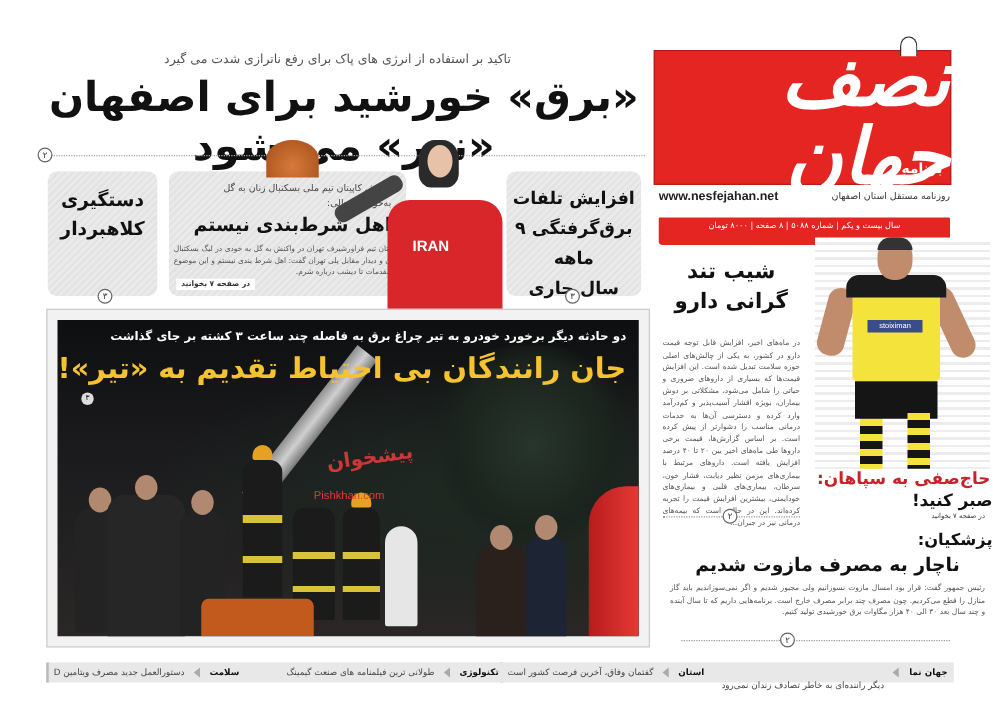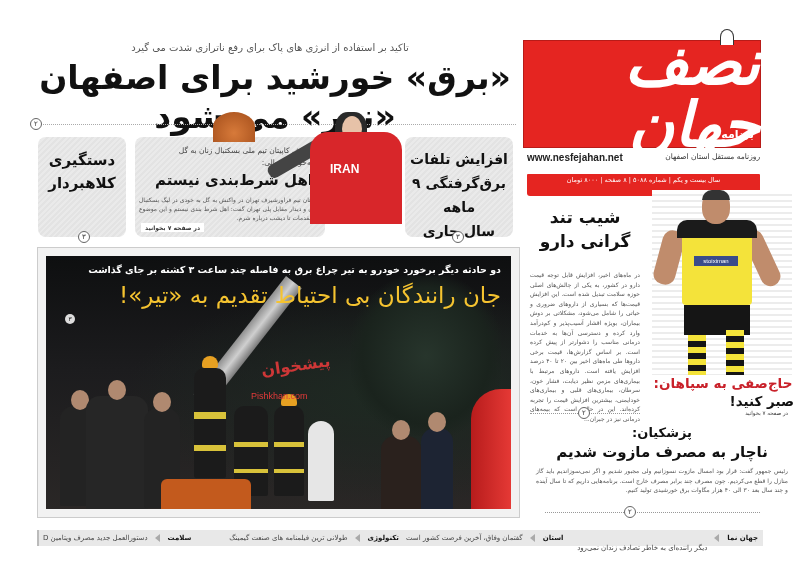--- a/index.html
+++ b/index.html
@@ -40,32 +40,32 @@
     .box-mid-more { position: absolute; bottom: 5px; left: 6px; background: #fff; font-size: 6px; padding: 1px 4px; color: #333; font-weight: bold; }
 
     .box-right { left: 405px; top: 137px; width: 108px; height: 100px; }
     .box-right-title { position: absolute; top: 10px; left: 0; right: 0; text-align: center; font-size: 14px; font-weight: bold; line-height: 24px; color: #111; }
 
     
     .player-photo { left: 305px; top: 112px; width: 95px; height: 128px; }
     .ball { position: absolute; left: -92px; top: 0; width: 42px; height: 30px; background: radial-gradient(circle at 50% 70%, #d77a3a, #a34d1a); border-radius: 50% 50% 0 0; }
     .player-head { position: absolute; left: 30px; top: 0; width: 32px; height: 38px; background: #2a2a2a; border-radius: 40% 40% 30% 30%; }
     .player-face { position: absolute; left: 37px; top: 4px; width: 20px; height: 26px; background: #e7c2a8; border-radius: 50%; }
-    .player-jersey { position: absolute; left: 5px; top: 20px; width: 92px; height: 92px; background: #d8262a; border-radius: 18px 18px 0 0; padding-left: 44px; }
+    .player-jersey { position: absolute; left: 5px; top: 48px; width: 92px; height: 92px; background: #d8262a; border-radius: 18px 18px 0 0; padding-left: 44px; }
     .player-jersey-txt { position: absolute; left: 20px; top: 30px; color: #fff; font-weight: bold; font-size: 12px; direction: ltr; font-family: "Liberation Sans", sans-serif; }
     .player-arm { position: absolute; left: -40px; top: 40px; width: 60px; height: 14px; background: #444; transform: rotate(-30deg); border-radius: 6px; }
 
     
     .photo-frame { left: 37px; top: 247px; width: 483px; height: 271px; border: 1px solid #ccc; background: #f2f2f2; padding: 8px; }
     .photo-area { position: absolute; left: 8px; top: 8px; right: 8px; bottom: 8px; overflow: hidden;
       background:
         radial-gradient(ellipse at 75% 55%, #1e2a22 0%, transparent 55%),
         linear-gradient(180deg, #0e0f10 0%, #1c1c1e 45%, #2a2726 100%); }
     .photo-kicker { position: absolute; top: 8px; right: 10px; font-size: 9.5px; font-weight: bold; color: #fff; }
-    .photo-title { position: absolute; top: 26px; right: 10px; font-size: 23px; font-weight: normal; color: #f5c330; letter-spacing: -0.5px; }
+    .photo-title { position: absolute; top: 26px; right: 10px; font-size: 23px; font-weight: bold; color: #f5c330; letter-spacing: -0.5px; }
     .photo-pageref { position: absolute; top: 58px; right: 436px; width: 10px; height: 10px; border-radius: 50%; background: #ddd; font-size: 6px; line-height: 10px; text-align: center; color: #000; }
     .pole { position: absolute; left: 240px; top: 20px; width: 20px; height: 150px; background: linear-gradient(90deg,#8f8f8f,#cfcfcf,#7a7a7a); transform: rotate(38deg); transform-origin: top left; }
     .tree { position: absolute; right: 10px; top: 20px; width: 150px; height: 160px; background: radial-gradient(ellipse, #27352c 0%, #1a231d 60%, transparent 75%); }
     .person { position: absolute; background: #232323; border-radius: 14px 14px 2px 2px; }
     .person .head { position: absolute; left: 50%; top: -16px; width: 18px; height: 20px; margin-left: -9px; border-radius: 50%; background: #b08970; }
     .firefighter { position: absolute; background: #1b1b1b; border-radius: 10px 10px 2px 2px;
       background-image: linear-gradient(180deg, transparent 40%, #d8c23a 40%, #d8c23a 46%, transparent 46%, transparent 70%, #d8c23a 70%, #d8c23a 75%, transparent 75%); }
     .helmet { position: absolute; left: 50%; top: -12px; width: 16px; height: 12px; margin-left: -8px; border-radius: 8px 8px 2px 2px; background: #e6a022; }
     .ambulance { position: absolute; right: 0; bottom: 0; width: 40px; height: 120px; background: linear-gradient(90deg, #b71c1c, #e53935); border-radius: 30px 0 0 0; }
     .equipment { position: absolute; left: 115px; bottom: 0; width: 90px; height: 30px; background: #c35a1d; border-radius: 6px 6px 0 0; }
@@ -88,21 +88,21 @@
     .fb-sock-l { position: absolute; left: 36px; top: 145px; width: 18px; height: 40px; background: repeating-linear-gradient(180deg, #f4e33a 0 6px, #151515 6px 12px); }
     .fb-sock-r { position: absolute; left: 74px; top: 140px; width: 18px; height: 45px; background: repeating-linear-gradient(180deg, #f4e33a 0 6px, #151515 6px 12px); }
     .fb-arm-l { position: absolute; left: 6px; top: 40px; width: 22px; height: 55px; background: #c08c6c; border-radius: 10px; transform: rotate(15deg); }
     .fb-arm-r { position: absolute; left: 100px; top: 38px; width: 20px; height: 60px; background: #c08c6c; border-radius: 10px; transform: rotate(-25deg); }
 
     .sepahan-title { left: 652px; top: 375px; width: 142px; text-align: center; font-size: 13.5px; font-weight: bold; color: #c9212a; }
     .sepahan-sub { left: 652px; top: 393px; width: 142px; text-align: right; font-size: 13.5px; font-weight: bold; color: #111; }
     .sepahan-more { left: 652px; top: 410px; width: 142px; text-align: right; font-size: 5.5px; color: #333; padding-right: 6px; }
 
     
-    .pz-kicker { left: 530px; top: 425px; width: 264px; text-align: center; font-size: 13px; font-weight: bold; color: #111; }
+    .pz-kicker { left: 530px; top: 425px; width: 264px; font-size: 13px; font-weight: bold; color: #111; }
     .pz-title { left: 530px; top: 443px; width: 264px; text-align: center; font-size: 15px; font-weight: bold; color: #111; }
     .pz-body { left: 530px; top: 466px; width: 264px; font-size: 6px; line-height: 9.5px; color: #555; text-align: justify; padding: 0 6px; }
     .pz-rule { left: 545px; top: 512px; width: 215px; border-top: 1px dotted #999; }
 
     
     .ticker { top: 530px; height: 16px; background: #e8e8e8; border-left: 2px solid #bbb; display: flex; align-items: center; font-size: 7px; color: #444; }
     .ticker .cat { font-weight: bold; color: #111; padding: 0 5px; font-size: 7px; }
     .ticker .arrow { width: 0; height: 0; border-top: 4px solid transparent; border-bottom: 4px solid transparent; border-right: 5px solid #aaa; margin: 0 3px; }
     .ticker .item { padding: 0 4px; white-space: nowrap; }
     .ticker-right { left: 400px; width: 363px; }

